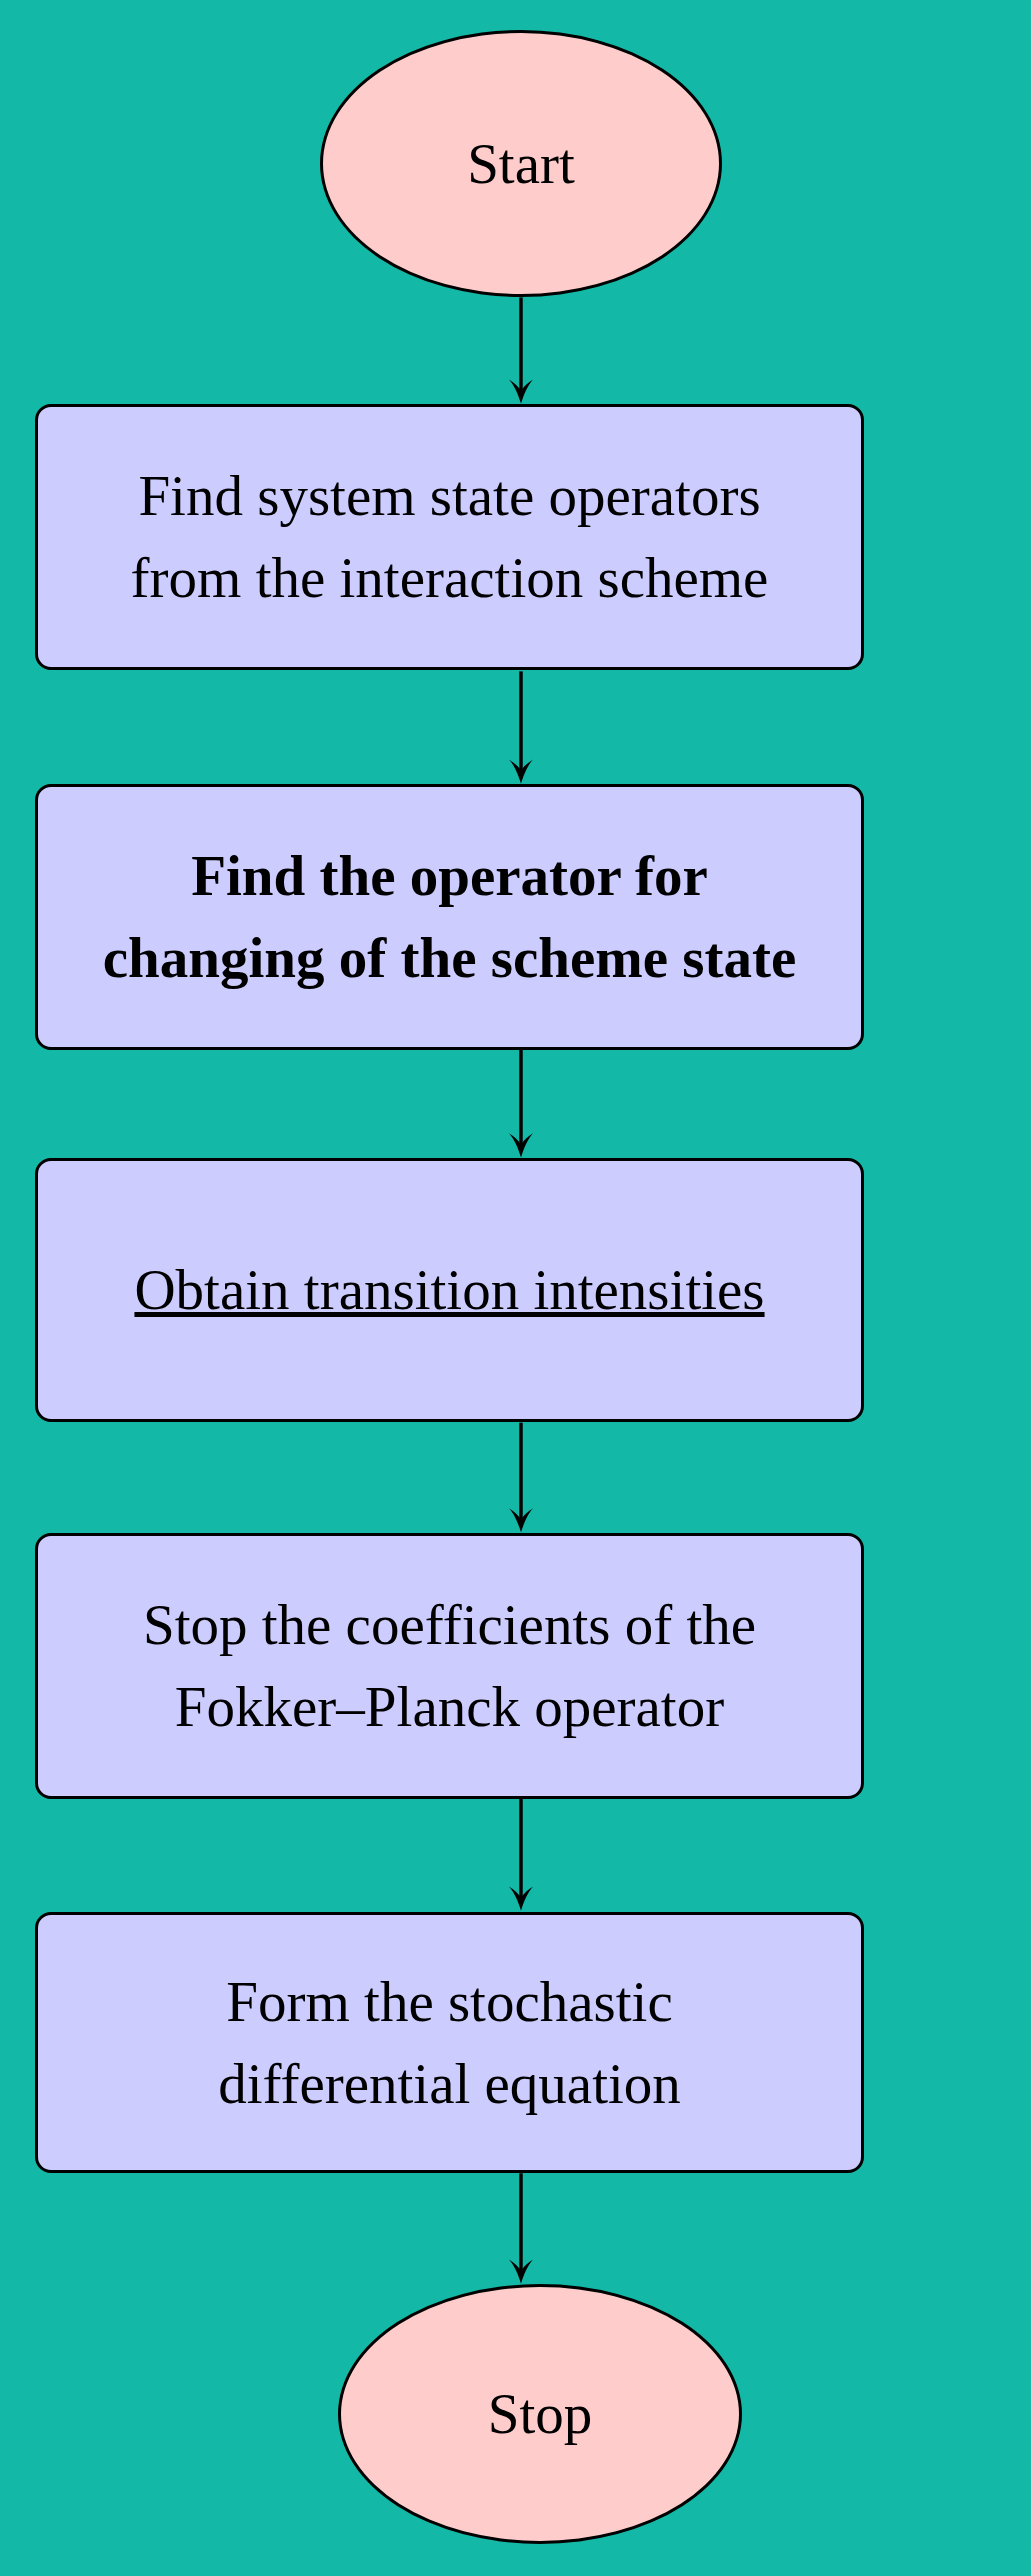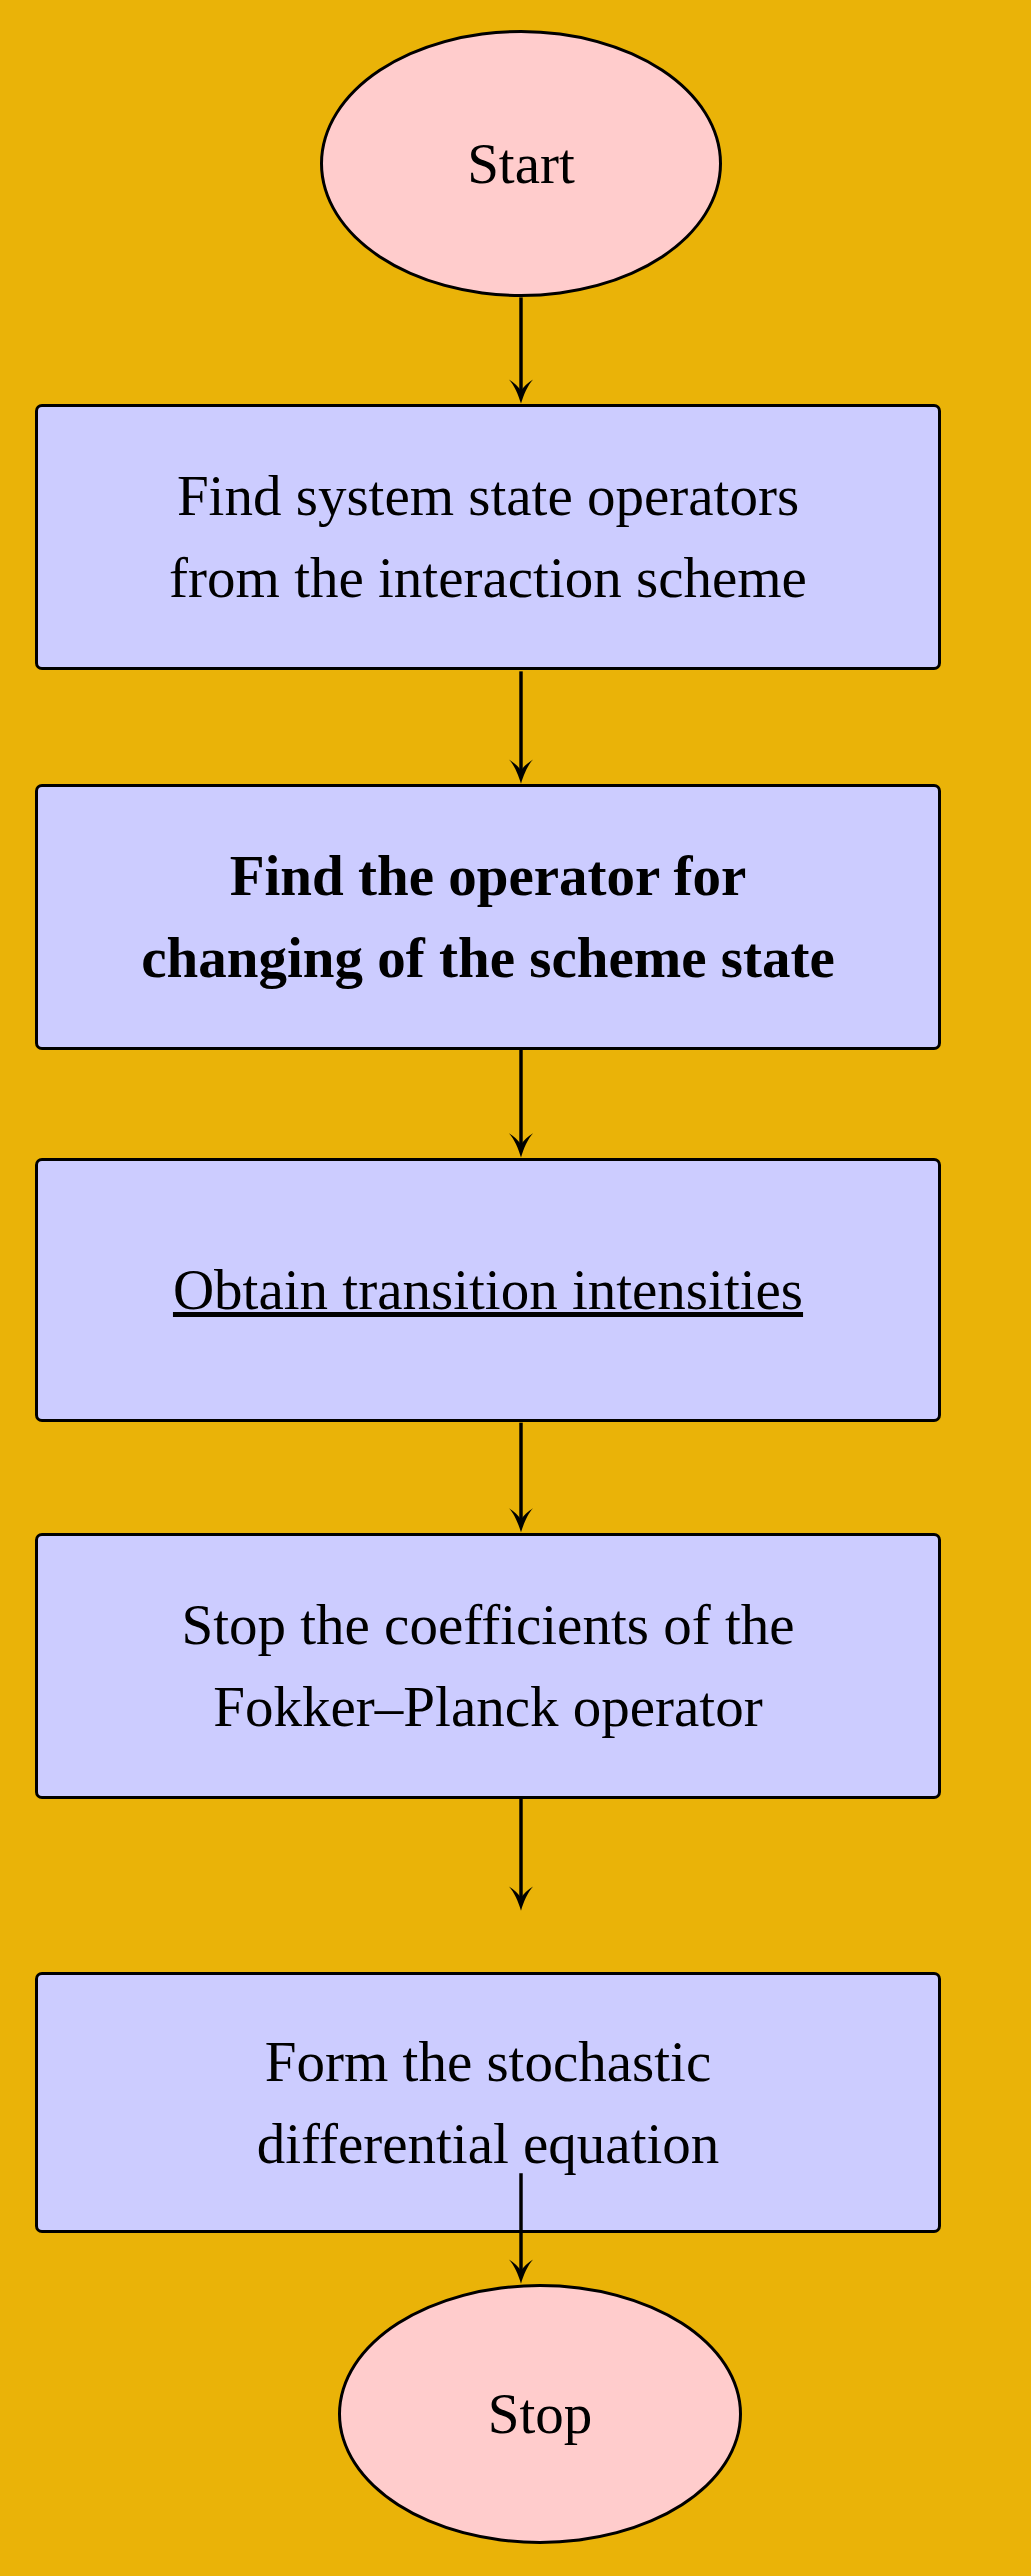--- a/index.html
+++ b/index.html
@@ -1,21 +1,21 @@
 <!DOCTYPE html>
 <html style="font-size:14px"><head>
 <meta charset="utf-8">
 <style>
   html, body { margin: 0; padding: 0; background: #ffffff; }
 
   .canvas {
     position: relative;
     width: 1032px;
     height: 2576px;
-    background: #eab308;
+    background: #14b8a6;
     font-family: "Liberation Serif", "DejaVu Serif", serif;
     color: #000000;
     overflow: hidden;
   }
 
   .node {
     position: absolute;
     display: flex;
     flex-direction: column;
     align-items: center;
@@ -27,33 +27,33 @@
     line-height: 82px;
   }
 
   .terminal {
     background: #ffcccc;
     border-radius: 50%;
   }
 
   .process {
     left: 35px;
-    width: 906px;
+    width: 829px;
     background: #ccccff;
-    border-radius: 7px;
+    border-radius: 16px;
   }
 
   .node-start { left: 320px; top: 30px;   width: 402px; height: 267px; }
   .node-stop  { left: 338px; top: 2284px; width: 404px; height: 260px; }
 
   .box-1 { top: 404px;  height: 266px; }
   .box-2 { top: 784px;  height: 266px; font-weight: bold; }
   .box-3 { top: 1158px; height: 264px; text-decoration: underline; }
   .box-4 { top: 1533px; height: 266px; }
-  .box-5 { top: 1972px; height: 261px; }
+  .box-5 { top: 1912px; height: 261px; }
 
   .arrow {
     position: absolute;
     left: 502px;
     display: block;
   }
   .a1 { top: 297px; }
   .a2 { top: 671px; }
   .a3 { top: 1049px; }
   .a4 { top: 1422px; }

